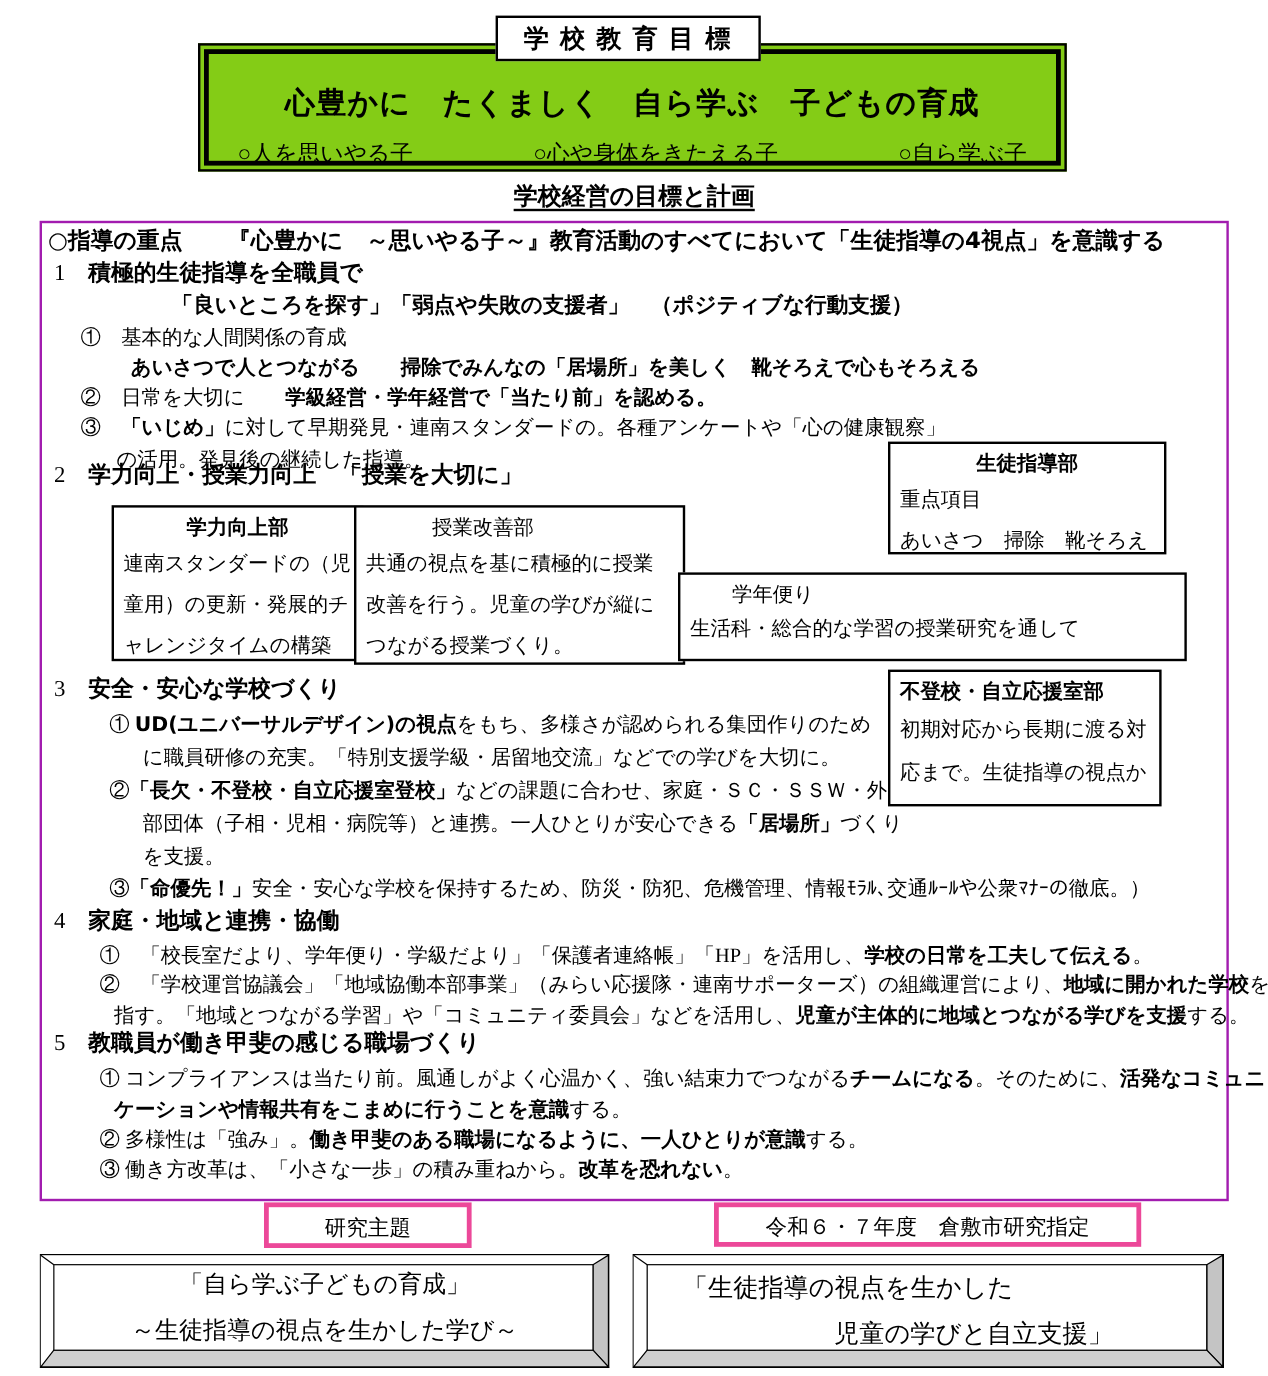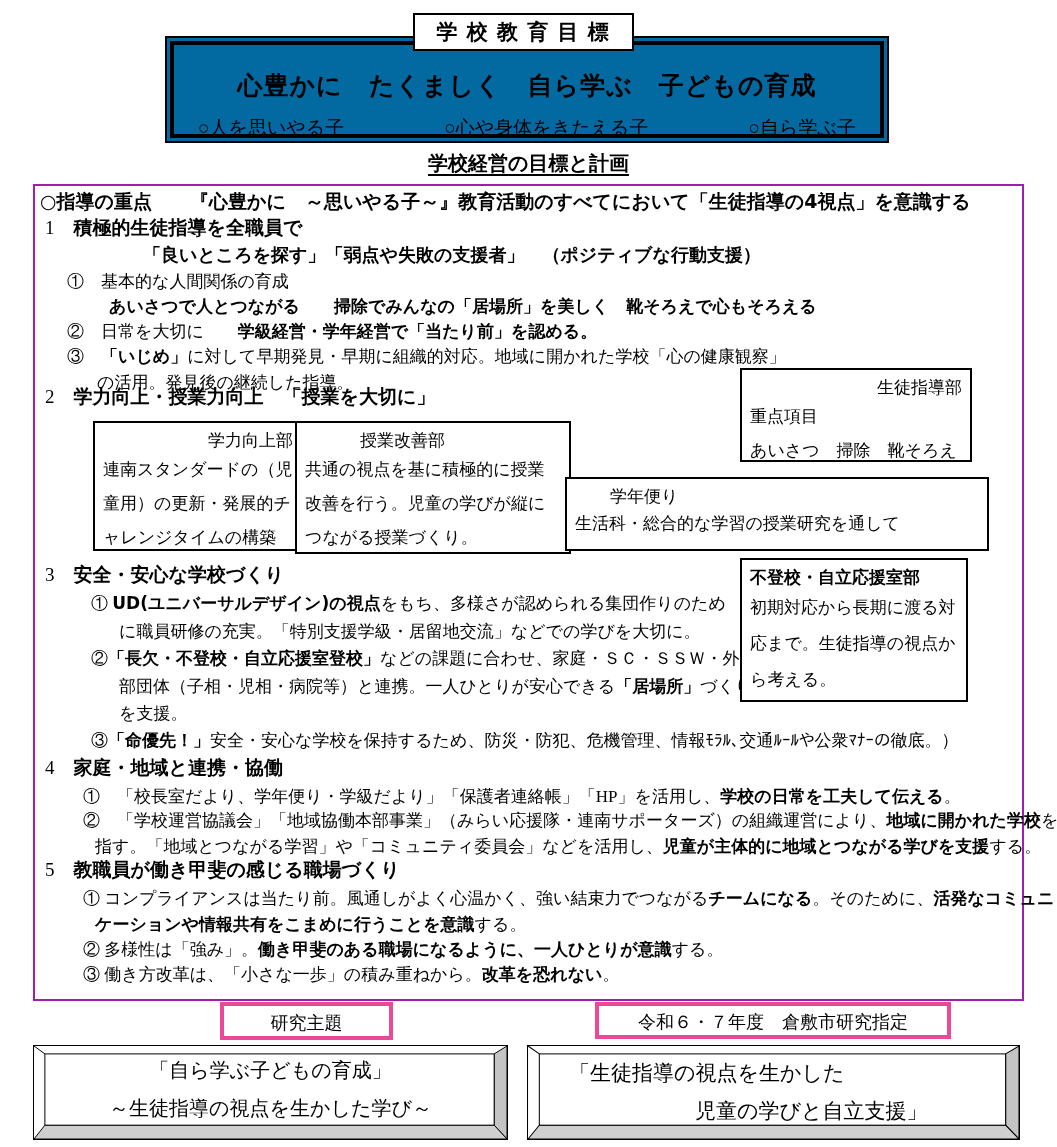--- a/index.html
+++ b/index.html
@@ -11,21 +11,21 @@
     position:relative; width:1057px; height:1147px;
     background:#fff; overflow:hidden;
   }
   .b {
     font-family:"DejaVu Sans","Liberation Sans",sans-serif;
     font-weight:bold;
   }
   
   .goal-outer {
     position:absolute; left:165px; top:36px; width:724px; height:107px;
-    border:2px solid #000; padding:3px; background:#0369a1;
+    border:2px solid #000; padding:3px; background:#84cc16;
   }
   .goal-inner { width:100%; height:100%; border:4px solid #000; }
   .goal-title-box {
     position:absolute; left:413px; top:13px; width:221px; height:38px;
     border:2px solid #000; background:#fff; z-index:2;
     font-size:21px; font-weight:bold; letter-spacing:2px;
     text-align:center; line-height:34px;
   }
   .goal-slogan {
     margin-top:24px; text-align:center;
@@ -51,21 +51,21 @@
   .hd { font-size:19px; }
   
   .dept {
     position:absolute; border:2px solid #000; background:#fff;
     padding:4px 8px; overflow:hidden;
   }
   .dept-title {
     font-family:"DejaVu Sans","Liberation Sans",sans-serif;
     font-size:17px; line-height:26px;
   }
-  .dept-title.center { text-align:right; }
+  .dept-title.center { text-align:center;font-weight:bold; }
   .dept-title.bold { font-weight:bold; }
   .dept-body { font-size:17px; }
   .lh34 { line-height:34px; }
   .lh36 { line-height:36px; }
   .lh30 { line-height:30px; }
   .dept-line { font-size:17px; line-height:34px; white-space:nowrap; }
   
   .label-box {
     position:absolute; border:4px solid #ec4899; background:#fff;
     text-align:center; font-size:18px;
@@ -94,21 +94,21 @@
   <div class="plan-heading">学校経営の目標と計画</div>
 
   <div class="main-box">
 
     <div class="ln hd" style="left:5px;top:4px;"><span class="b">○指導の重点　　『心豊かに　～思いやる子～』教育活動のすべてにおいて「生徒指導の4視点」を意識する</span></div>
     <div class="ln hd" style="left:10px;top:30px;"><span>1　</span><span class="b">積極的生徒指導を全職員で</span></div>
     <div class="ln" style="left:32px;top:84px;"><span>①　基本的な人間関係の育成</span></div>
     <div class="ln" style="left:108px;top:57px;font-size:18px;"><span class="b">「良いところを探す」「弱点や失敗の支援者」　（ポジティブな行動支援）</span></div>
     <div class="ln" style="left:74px;top:109px;"><span class="b">あいさつで人とつながる　　掃除でみんなの「居場所」を美しく　靴そろえで心もそろえる</span></div>
     <div class="ln" style="left:32px;top:134px;"><span>②　日常を大切に　　</span><span class="b">学級経営・学年経営で「当たり前」を認める。</span></div>
-    <div class="ln" style="left:32px;top:159px;"><span>③　</span><span class="b">「いじめ」</span><span>に対して早期発見・早期に組織的対応。地域に開かれた学校「心の健康観察」</span></div>
+    <div class="ln" style="left:32px;top:159px;"><span>③　</span><span class="b">「いじめ」</span><span>に対して早期発見・連南スタンダードの。各種アンケートや「心の健康観察」</span></div>
     <div class="ln" style="left:62px;top:185px;"><span>の活用。発見後の継続した指導。</span></div>
     <div class="ln hd" style="left:10px;top:199px;"><span>2　</span><span class="b">学力向上・授業力向上　「授業を大切に」</span></div>
 
     <div class="ln hd" style="left:10px;top:377px;"><span>3　</span><span class="b">安全・安心な学校づくり</span></div>
     <div class="ln" style="left:56px;top:406px;"><span>① </span><span class="b">UD(ユニバーサルデザイン)の視点</span><span>をもち、多様さが認められる集団作りのため</span></div>
     <div class="ln" style="left:84px;top:434px;"><span>に職員研修の充実。「特別支援学級・居留地交流」などでの学びを大切に。</span></div>
     <div class="ln" style="left:56px;top:461px;"><span>②</span><span class="b">「長欠・不登校・自立応援室登校」</span><span>などの課題に合わせ、家庭・ＳＣ・ＳＳＷ・外</span></div>
     <div class="ln" style="left:84px;top:489px;"><span>部団体（子相・児相・病院等）と連携。一人ひとりが安心できる</span><span class="b">「居場所」</span><span>づくり</span></div>
     <div class="ln" style="left:84px;top:516px;"><span>を支援。</span></div>
     <div class="ln" style="left:56px;top:543px;"><span>③</span><span class="b">「命優先！」</span><span>安全・安心な学校を保持するため、防災・防犯、危機管理、情報ﾓﾗﾙ、交通ﾙｰﾙや公衆ﾏﾅｰの徹底。）</span></div>
@@ -138,21 +138,21 @@
     <div class="dept" style="left:260px;top:235px;width:276px;height:133px;">
       <div class="dept-title" style="padding-left:55px;">授業改善部</div>
       <div class="dept-body lh34">共通の視点を基に積極的に授業改善を行う。児童の学びが縦につながる授業づくり。</div>
     </div>
 
     <div class="dept" style="left:530px;top:291px;width:424px;height:74px;z-index:2;">
       <div class="dept-title" style="padding-left:35px;">学年便り</div>
       <div class="dept-body lh30">生活科・総合的な学習の授業研究を通して</div>
     </div>
 
-    <div class="dept" style="left:705px;top:372px;width:228px;height:144px;">
+    <div class="dept" style="left:705px;top:372px;width:228px;height:114px;">
       <div class="dept-title bold">不登校・自立応援室部</div>
       <div class="dept-body lh36">初期対応から長期に渡る対応まで。生徒指導の視点から考える。</div>
     </div>
 
   </div>
 
   <div class="label-box" style="left:220px;top:1002px;width:173px;height:38px;line-height:34px;">研究主題</div>
   <div class="label-box" style="left:595px;top:1002px;width:356px;height:37px;line-height:33px;">令和６・７年度　倉敷市研究指定</div>
 
   <div class="box3d" style="left:527px;top:1045px;width:493px;height:95px;">

